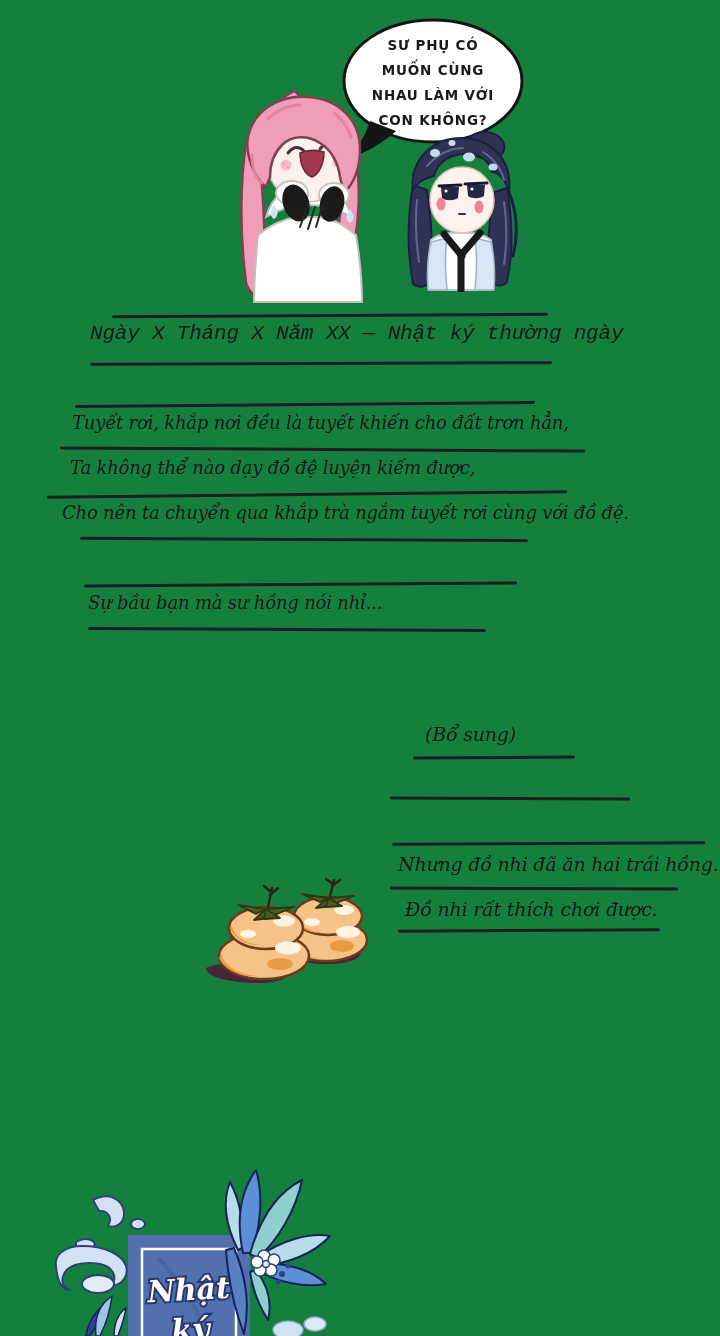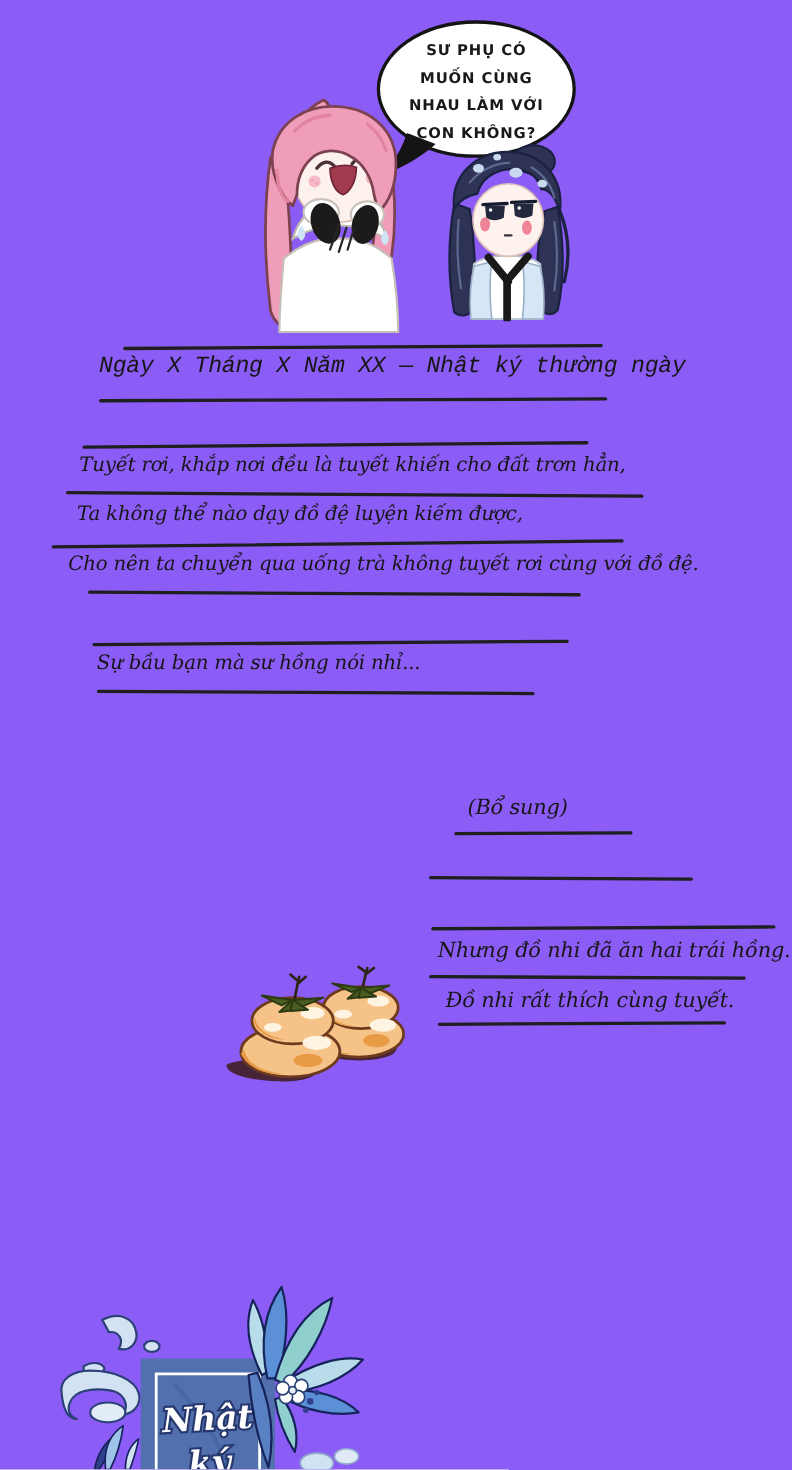--- a/index.html
+++ b/index.html
@@ -1,16 +1,16 @@
 <!DOCTYPE html>
 <html><head>
 <meta charset="utf-8">
 <style>
   html,body{margin:0;padding:0;background:#e9e9e9;}
-  .canvas{position:relative;width:720px;height:1336px;margin:0 auto;background:#8b5cf6;overflow:hidden;
+  .canvas{position:relative;width:720px;height:1336px;margin:0 auto;background:#15803d;overflow:hidden;
           font-family:"DejaVu Serif",serif;color:#1c1c1c;}
   .abs{position:absolute;}
   .rule{position:absolute;height:2.5px;background:#1f1f1f;border-radius:2px;}
   .script{font-family:"DejaVu Serif",serif;font-style:italic;color:#161616;white-space:nowrap;letter-spacing:-0.2px;}
   .entry{font-size:18px;line-height:1.3;}
   .add-entry{font-size:19px;line-height:1.3;}
   .header-text{font-size:21px;text-align:center;font-family:Liberation Mono, monospace;}
   .bubble-line{font-family:"DejaVu Sans",sans-serif;font-weight:600;font-size:13.5px;letter-spacing:0.8px;fill:#191919;}
   svg{display:block;}
   .logo-word{font-family:"DejaVu Serif",serif;font-style:italic;font-weight:bold;fill:#ffffff;}
@@ -138,33 +138,33 @@
 
   <div class="rule" style="left:112px;top:314px;width:436px;transform:rotate(-0.35deg)"></div>
   <div class="abs script header-text" style="left:90px;top:322px;width:480px">Ngày X Tháng X Năm XX — Nhật ký thường ngày</div>
   <div class="rule" style="left:90px;top:362px;width:462px;transform:rotate(-0.2deg)"></div>
 
   <div class="rule" style="left:75px;top:403px;width:460px;transform:rotate(-0.5deg)"></div>
   <div class="abs script entry" style="left:72px;top:411px">Tuyết rơi, khắp nơi đều là tuyết khiến cho đất trơn hẳn,</div>
   <div class="rule" style="left:60px;top:448px;width:525px;transform:rotate(0.35deg)"></div>
   <div class="abs script entry" style="left:70px;top:456px">Ta không thể nào dạy đồ đệ luyện kiếm được,</div>
   <div class="rule" style="left:47px;top:493px;width:520px;transform:rotate(-0.6deg)"></div>
-  <div class="abs script entry" style="left:62px;top:501px">Cho nên ta chuyển qua uống trà không tuyết rơi cùng với đồ đệ.</div>
+  <div class="abs script entry" style="left:62px;top:501px">Cho nên ta chuyển qua khắp trà ngắm tuyết rơi cùng với đồ đệ.</div>
   <div class="rule" style="left:80px;top:538px;width:448px;transform:rotate(0.3deg)"></div>
   <div class="rule" style="left:84px;top:583px;width:433px;transform:rotate(-0.4deg)"></div>
   <div class="abs script entry" style="left:88px;top:591px">Sự bầu bạn mà sư hồng nói nhỉ...</div>
   <div class="rule" style="left:88px;top:628px;width:398px;transform:rotate(0.3deg)"></div>
 
   <div class="rule" style="left:413px;top:756px;width:162px;transform:rotate(-0.3deg)"></div>
   <div class="abs script add-entry" style="left:425px;top:722px">(Bổ sung)</div>
   <div class="rule" style="left:390px;top:797px;width:240px;transform:rotate(0.3deg)"></div>
   <div class="rule" style="left:392px;top:842px;width:313px;transform:rotate(-0.3deg)"></div>
   <div class="abs script add-entry" style="left:398px;top:852px">Nhưng đồ nhi đã ăn hai trái hồng.</div>
   <div class="rule" style="left:390px;top:887px;width:288px;transform:rotate(0.25deg)"></div>
-  <div class="abs script add-entry" style="left:405px;top:897px">Đồ nhi rất thích cùng tuyết.</div>
+  <div class="abs script add-entry" style="left:405px;top:897px">Đồ nhi rất thích chơi được.</div>
   <div class="rule" style="left:398px;top:929px;width:262px;transform:rotate(-0.3deg)"></div>
 
   <svg class="abs" style="left:192px;top:876px" width="200" height="120" viewBox="0 0 200 120">
     <g fill="#482439">
       <path d="M14,92 C30,84 70,86 96,94 C101,101 86,108 60,107 C34,106 13,100 14,92 Z"></path>
       <path d="M92,74 C110,66 150,66 168,74 C172,82 158,88 134,88 C112,88 94,82 92,74 Z"></path>
     </g>
 
     <g stroke="#6e3a1e" stroke-width="2.5" fill="#f5c387">
       <ellipse cx="134" cy="64" rx="41" ry="21"></ellipse>

